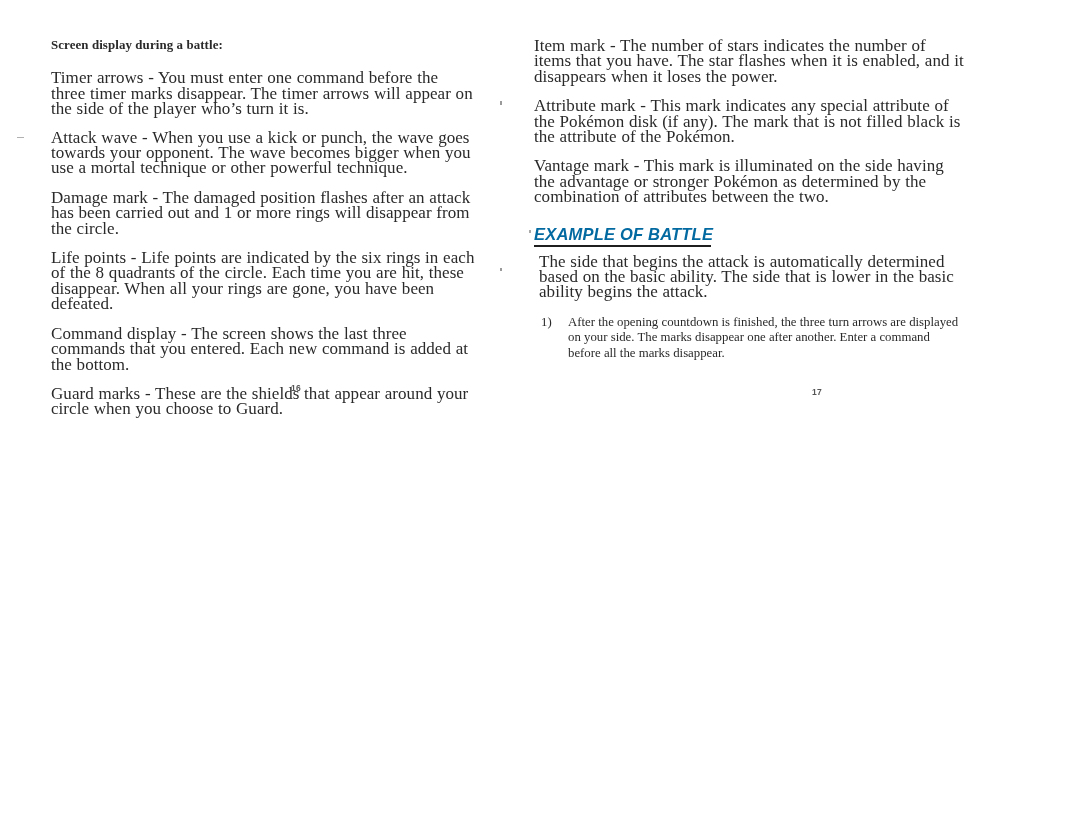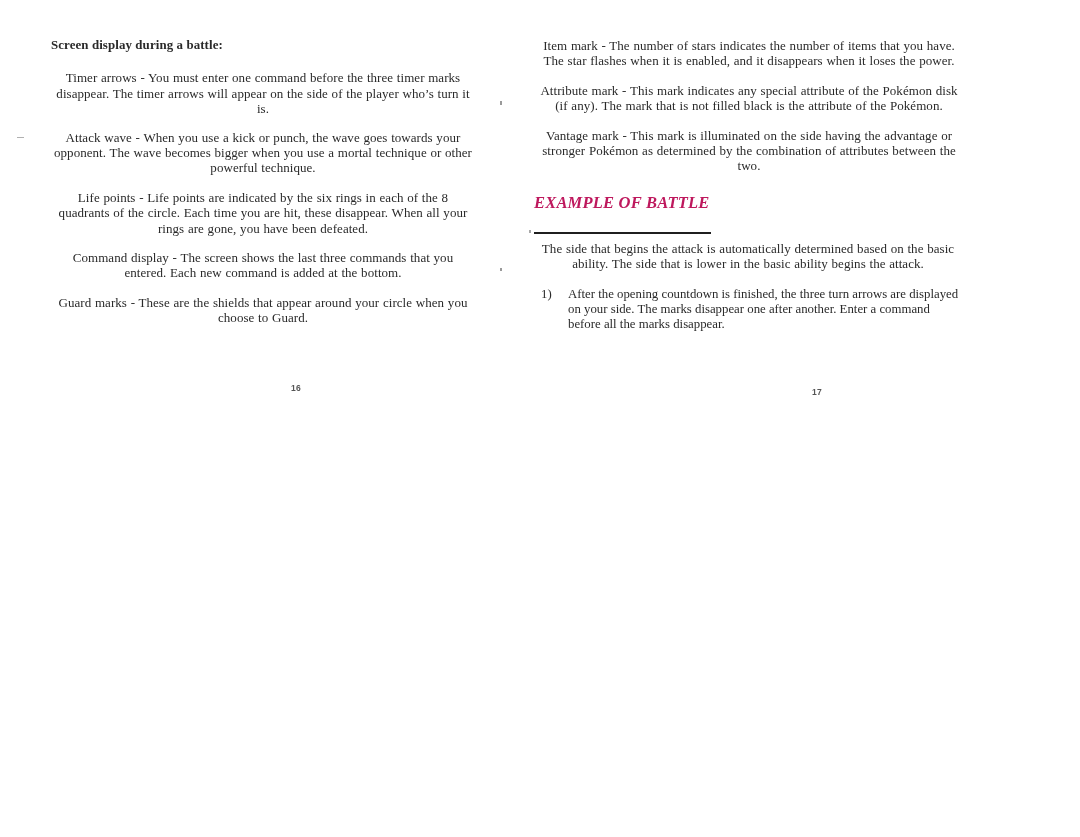--- a/index.html
+++ b/index.html
@@ -26,23 +26,23 @@
 
   
   .column {
     position: absolute;
     top: 38px;
   }
   .column-left  { left: 51px;  width: 424px; }
   .column-right { left: 534px; width: 430px; }
 
   .para {
-    font-size: 13px;
+    font-size: 17px;
     line-height: 15.4px;
-    text-align: center;
+    text-align: left;
     margin: 0 0 14px 0;
     letter-spacing: 0.05px;
     word-spacing: 0.4px;
   }
   .para:last-child { margin-bottom: 16px; }
 
   .para-tight { margin-bottom: 13px; }
 
   .heading-bold {
     font-size: 12.9px;
@@ -51,28 +51,28 @@
     margin: 0 0 17px 0;
     letter-spacing: 0.1px;
   }
 
   
   .section-heading-wrap {
     margin: 20px 0 7px 0;
     width: 177px;
   }
   .section-heading {
-    font-family: Liberation Serif, serif;
+    font-family: Liberation Sans, sans-serif;
     font-weight: bold;
     font-style: italic;
     font-size: 16.5px;
     line-height: 18px;
     letter-spacing: 0.2px;
-    color: #be185d;
-    padding-bottom: 20px;
+    color: #0369a1;
+    padding-bottom: 2px;
     white-space: nowrap;
   }
   .section-rule {
     height: 2px;
     background: #1f1f1f;
     width: 100%;
   }
 
   .para-indent {
     margin-left: 5px;
@@ -133,20 +133,21 @@
 <div class="page-sheet">
 
   <div class="column column-left">
 
     <p class="heading-bold">Screen display during a battle:</p>
 
     <p class="para para-tight">Timer arrows - You must enter one command before the three timer marks disappear.  The timer arrows will appear on the side of the player who’s turn it is.</p>
 
     <p class="para">Attack wave - When you use a kick or punch, the wave goes towards your opponent.  The wave becomes bigger when you use a mortal technique or other powerful technique.</p>
 
+    <p class="para">Damage mark - The damaged position flashes after an attack has been carried out and 1 or more rings will disappear from the circle.</p>
 
     <p class="para">Life points - Life points are indicated by the six rings in each of the 8 quadrants of the circle.  Each time you are hit, these disappear.  When all your rings are gone, you have been defeated.</p>
 
     <p class="para">Command display - The screen shows the last three commands that you entered.  Each new command is added at the bottom.</p>
 
     <p class="para">Guard marks - These are the shields that appear around your circle when you choose to Guard.</p>
   </div>
 
   <div class="column column-right">
 

